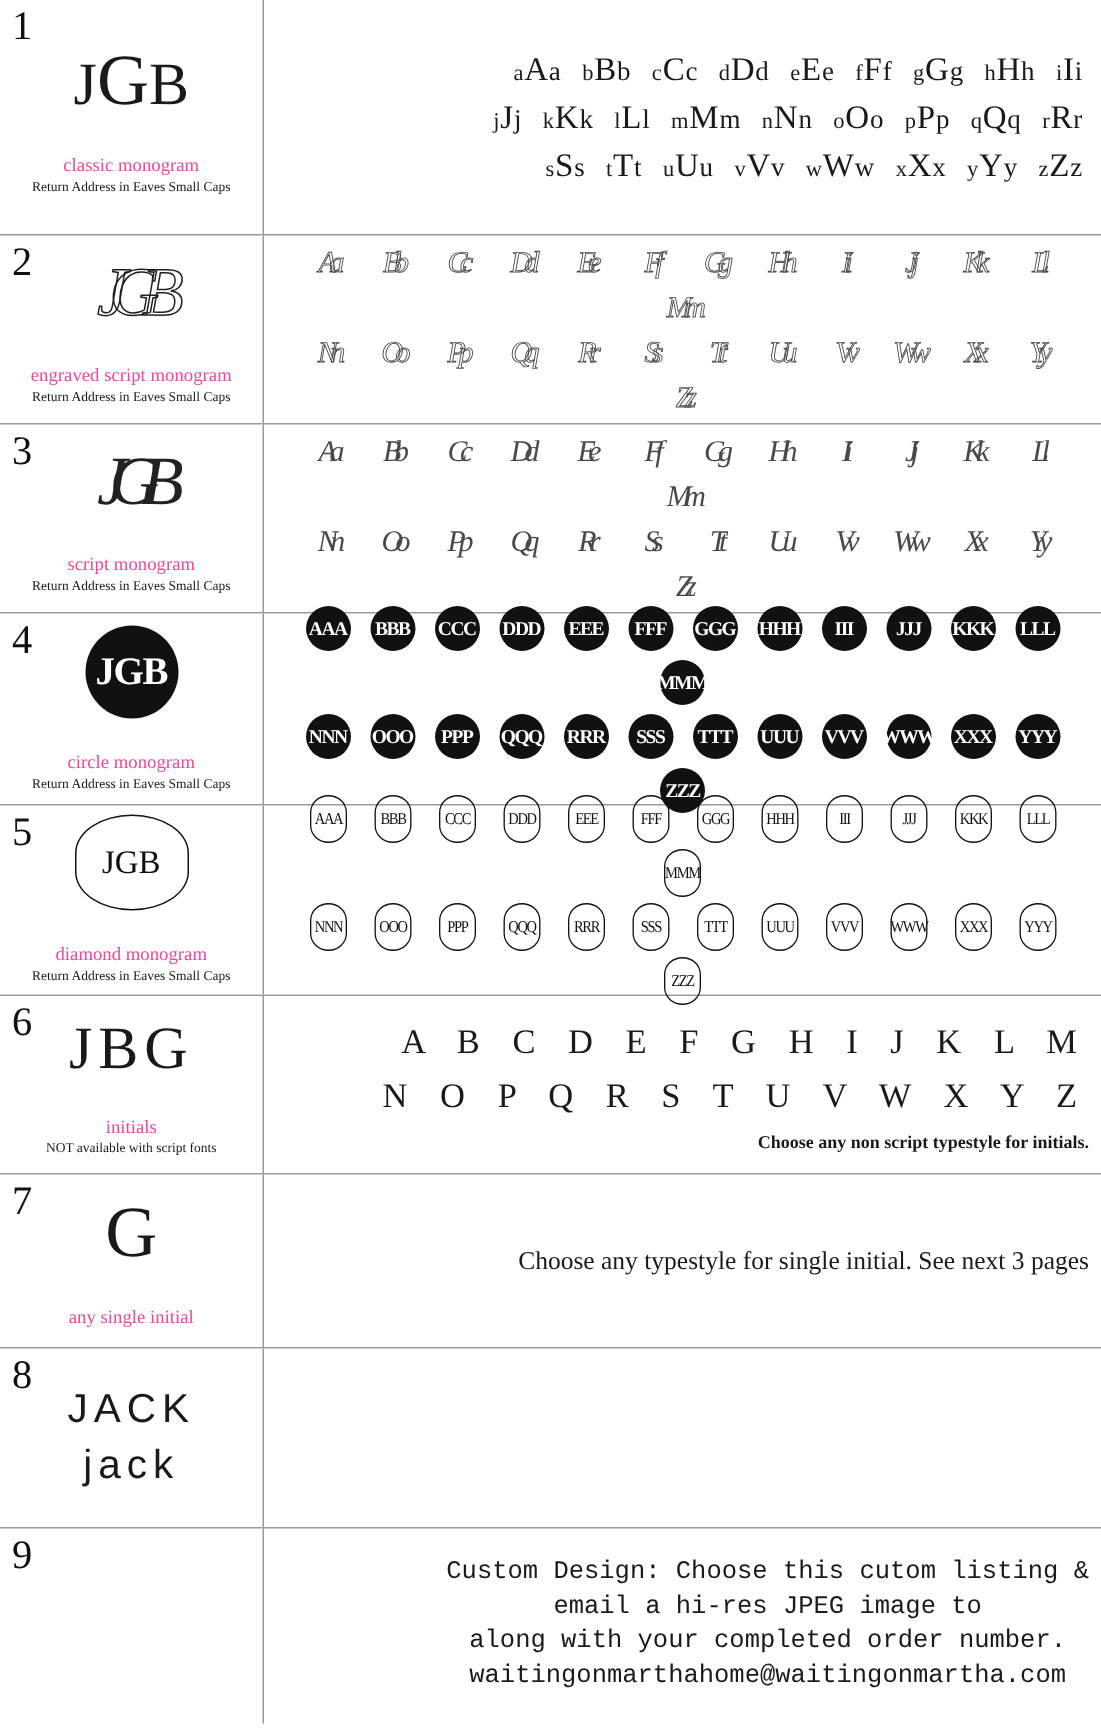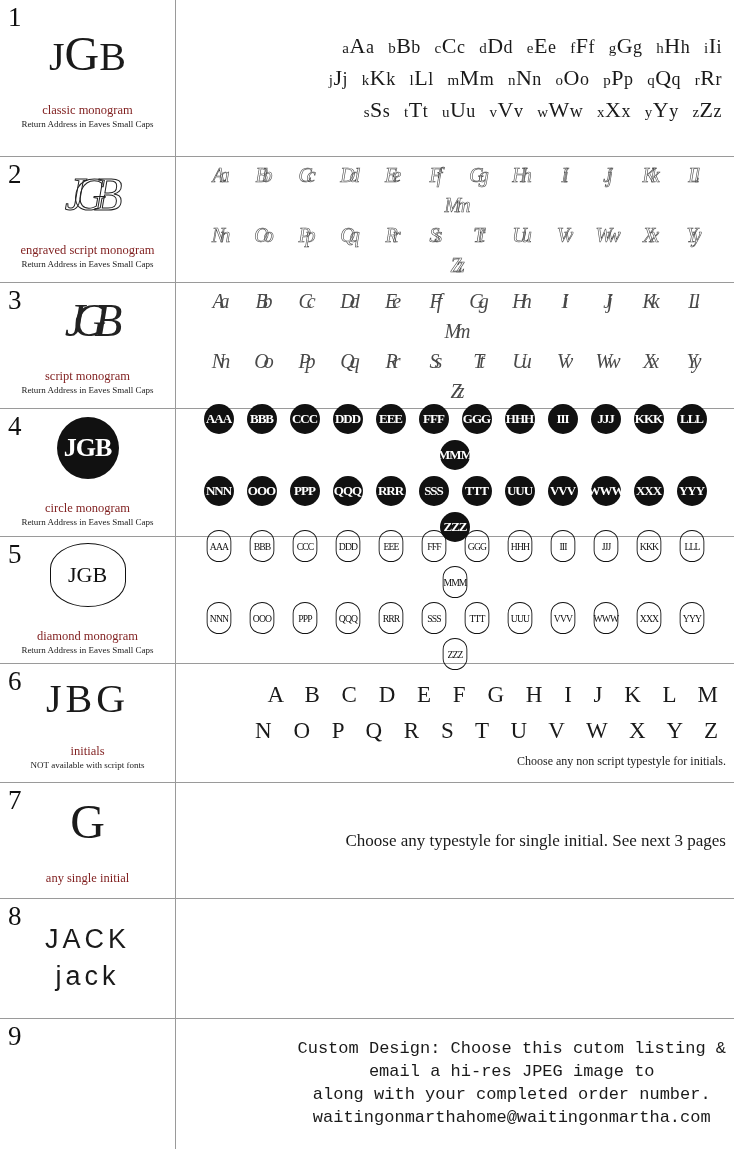--- a/index.html
+++ b/index.html
@@ -47,21 +47,21 @@
     font-family: "Liberation Serif", serif;
     font-size: 27px;
     line-height: 1;
     color: #111;
   }
   .caption {
     font-family: "Liberation Serif", serif;
     font-size: 12.5px;
     text-align: center;
     margin-top: 22px;
-    color: #7f1d1d;
+    color: #ec4899;
   }
   .subcaption {
     font-family: "Liberation Serif", serif;
     font-size: 9px;
     text-align: center;
     margin-top: 1px;
     color: #1a1a1a;
   }
   .right {
     flex: 1;
@@ -231,20 +231,21 @@
   .plain-alpha {
     font-family: "Liberation Serif", serif;
     font-size: 23px;
     letter-spacing: 8px;
     line-height: 1.55;
   }
   .note {
     font-family: "Liberation Serif", serif;
     font-size: 12px;
     margin-top: 6px;
+    font-weight: bold;
   }
   .big-note {
     font-family: "Liberation Serif", serif;
     font-size: 17px;
   }
   .arial-note {
     font-family: "Liberation Sans", sans-serif;
     font-size: 16.5px;
   }
   .custom-left {

